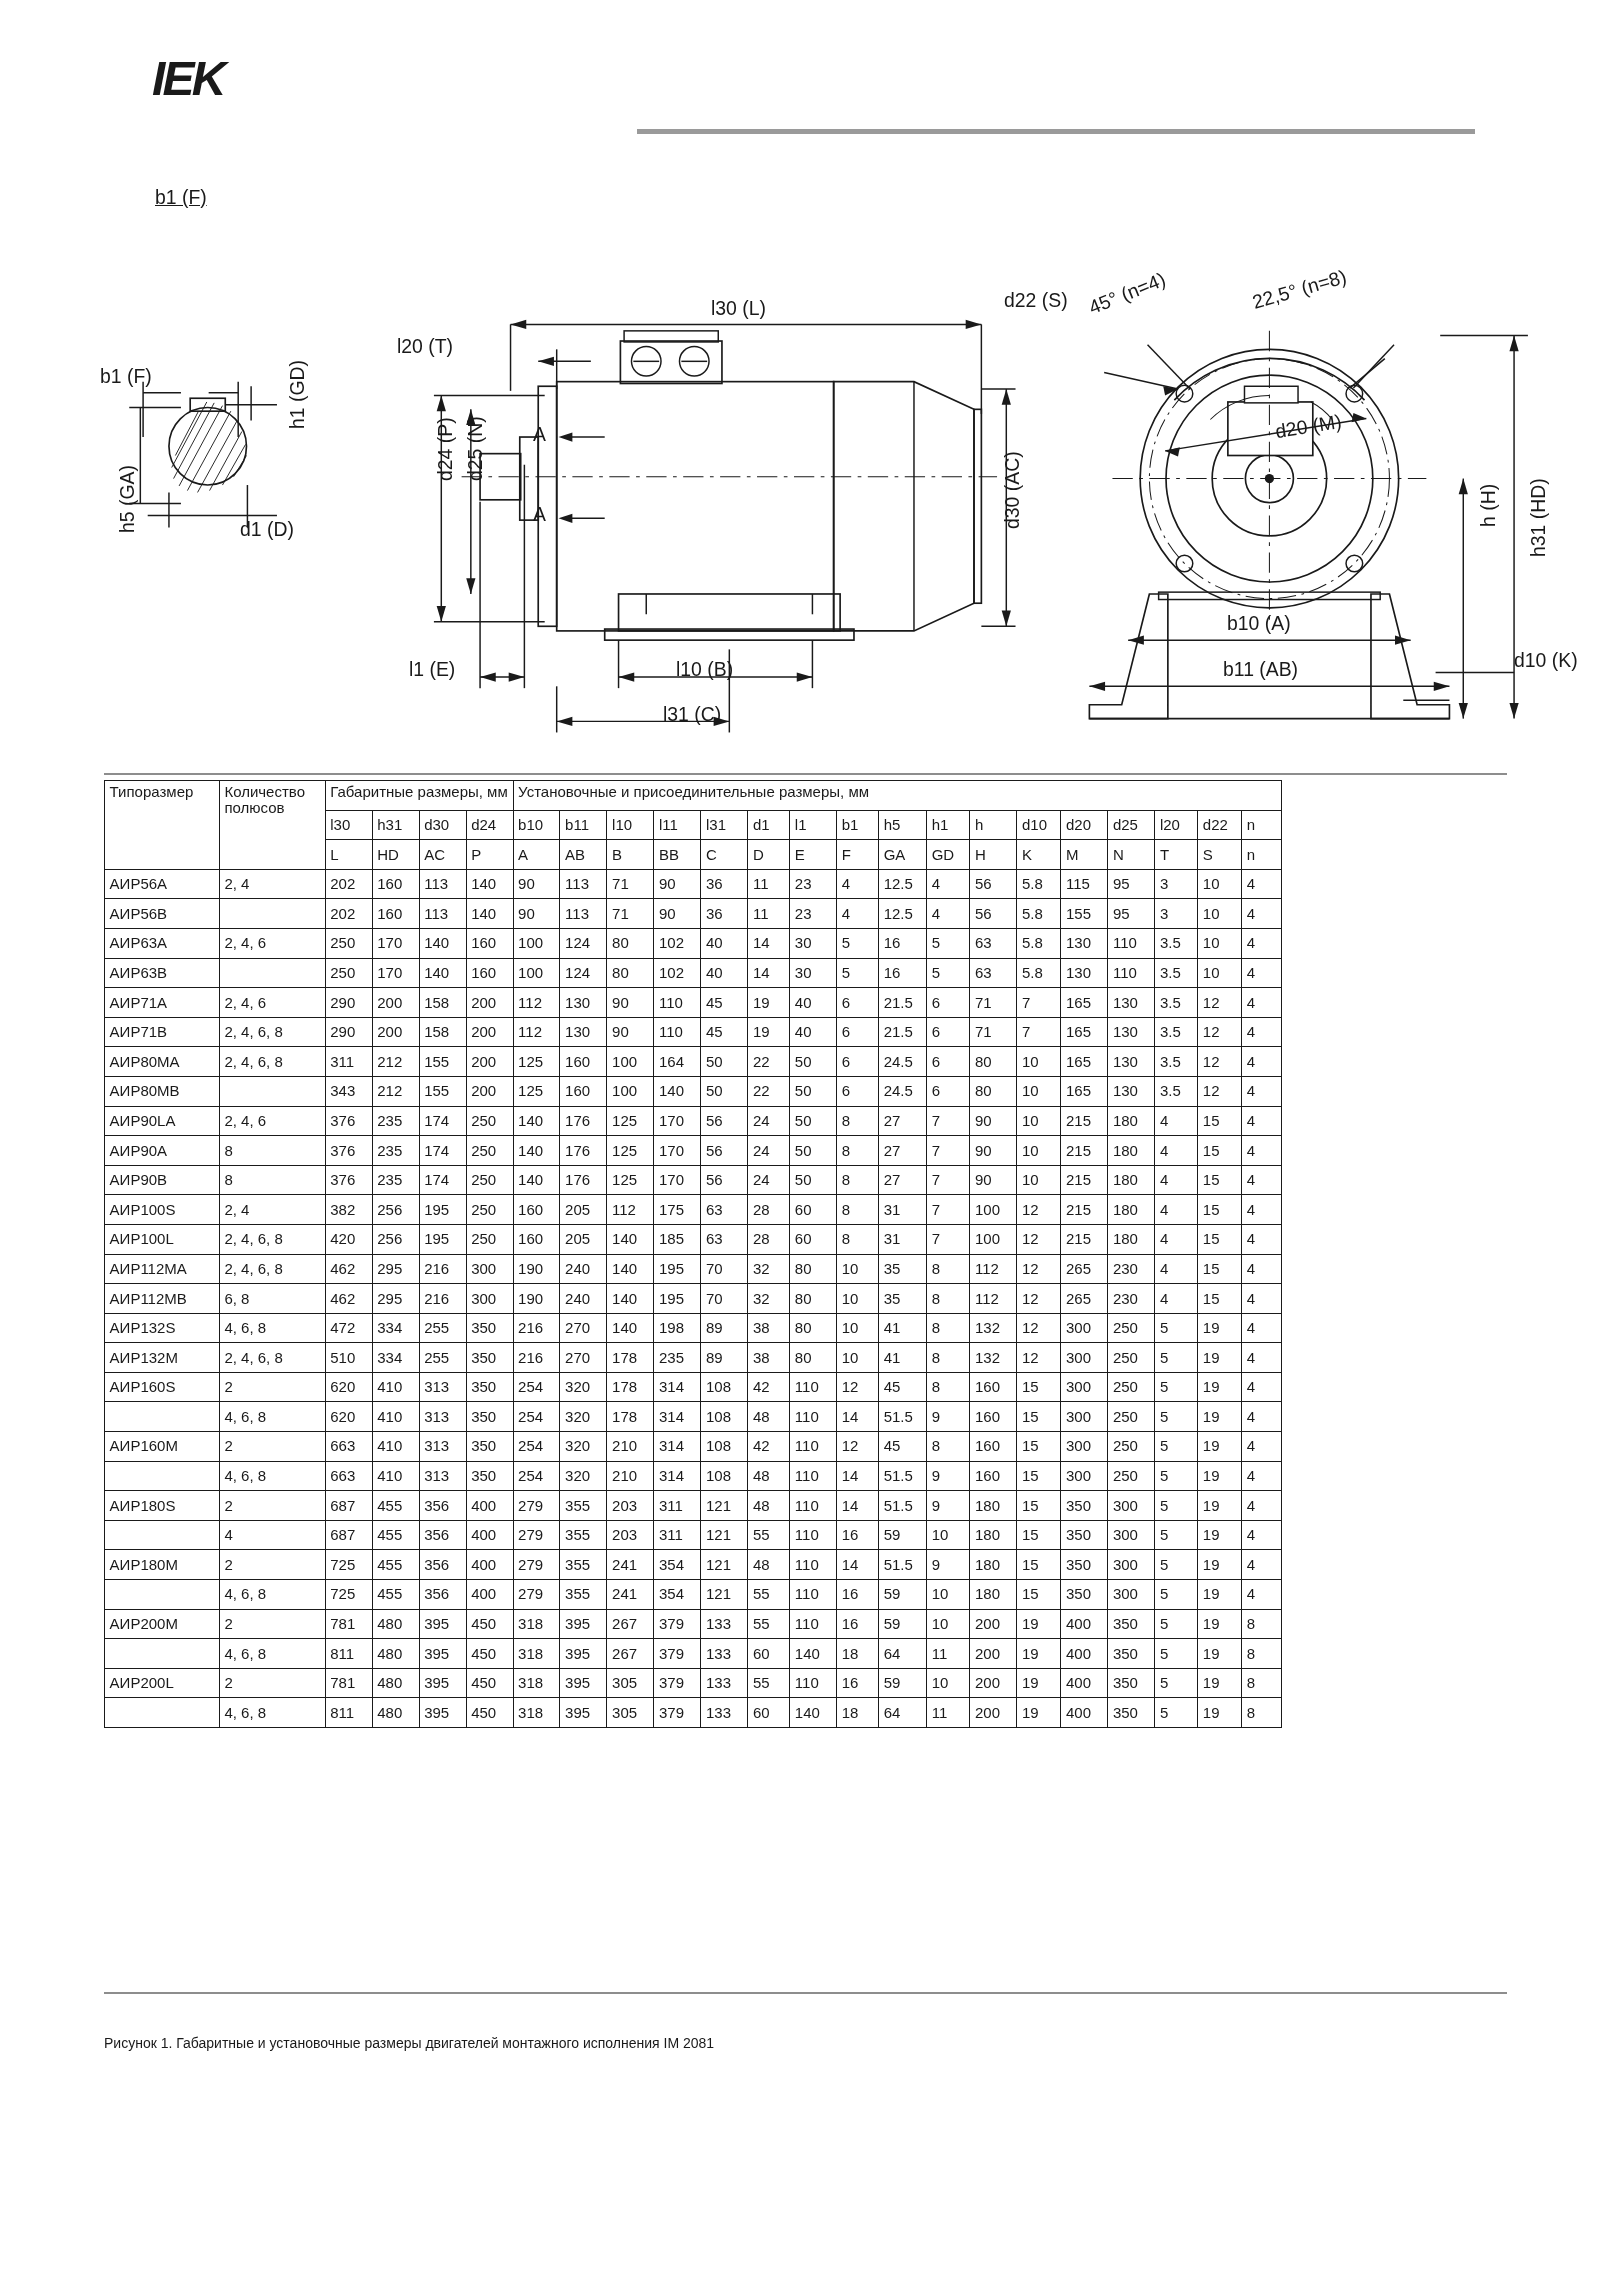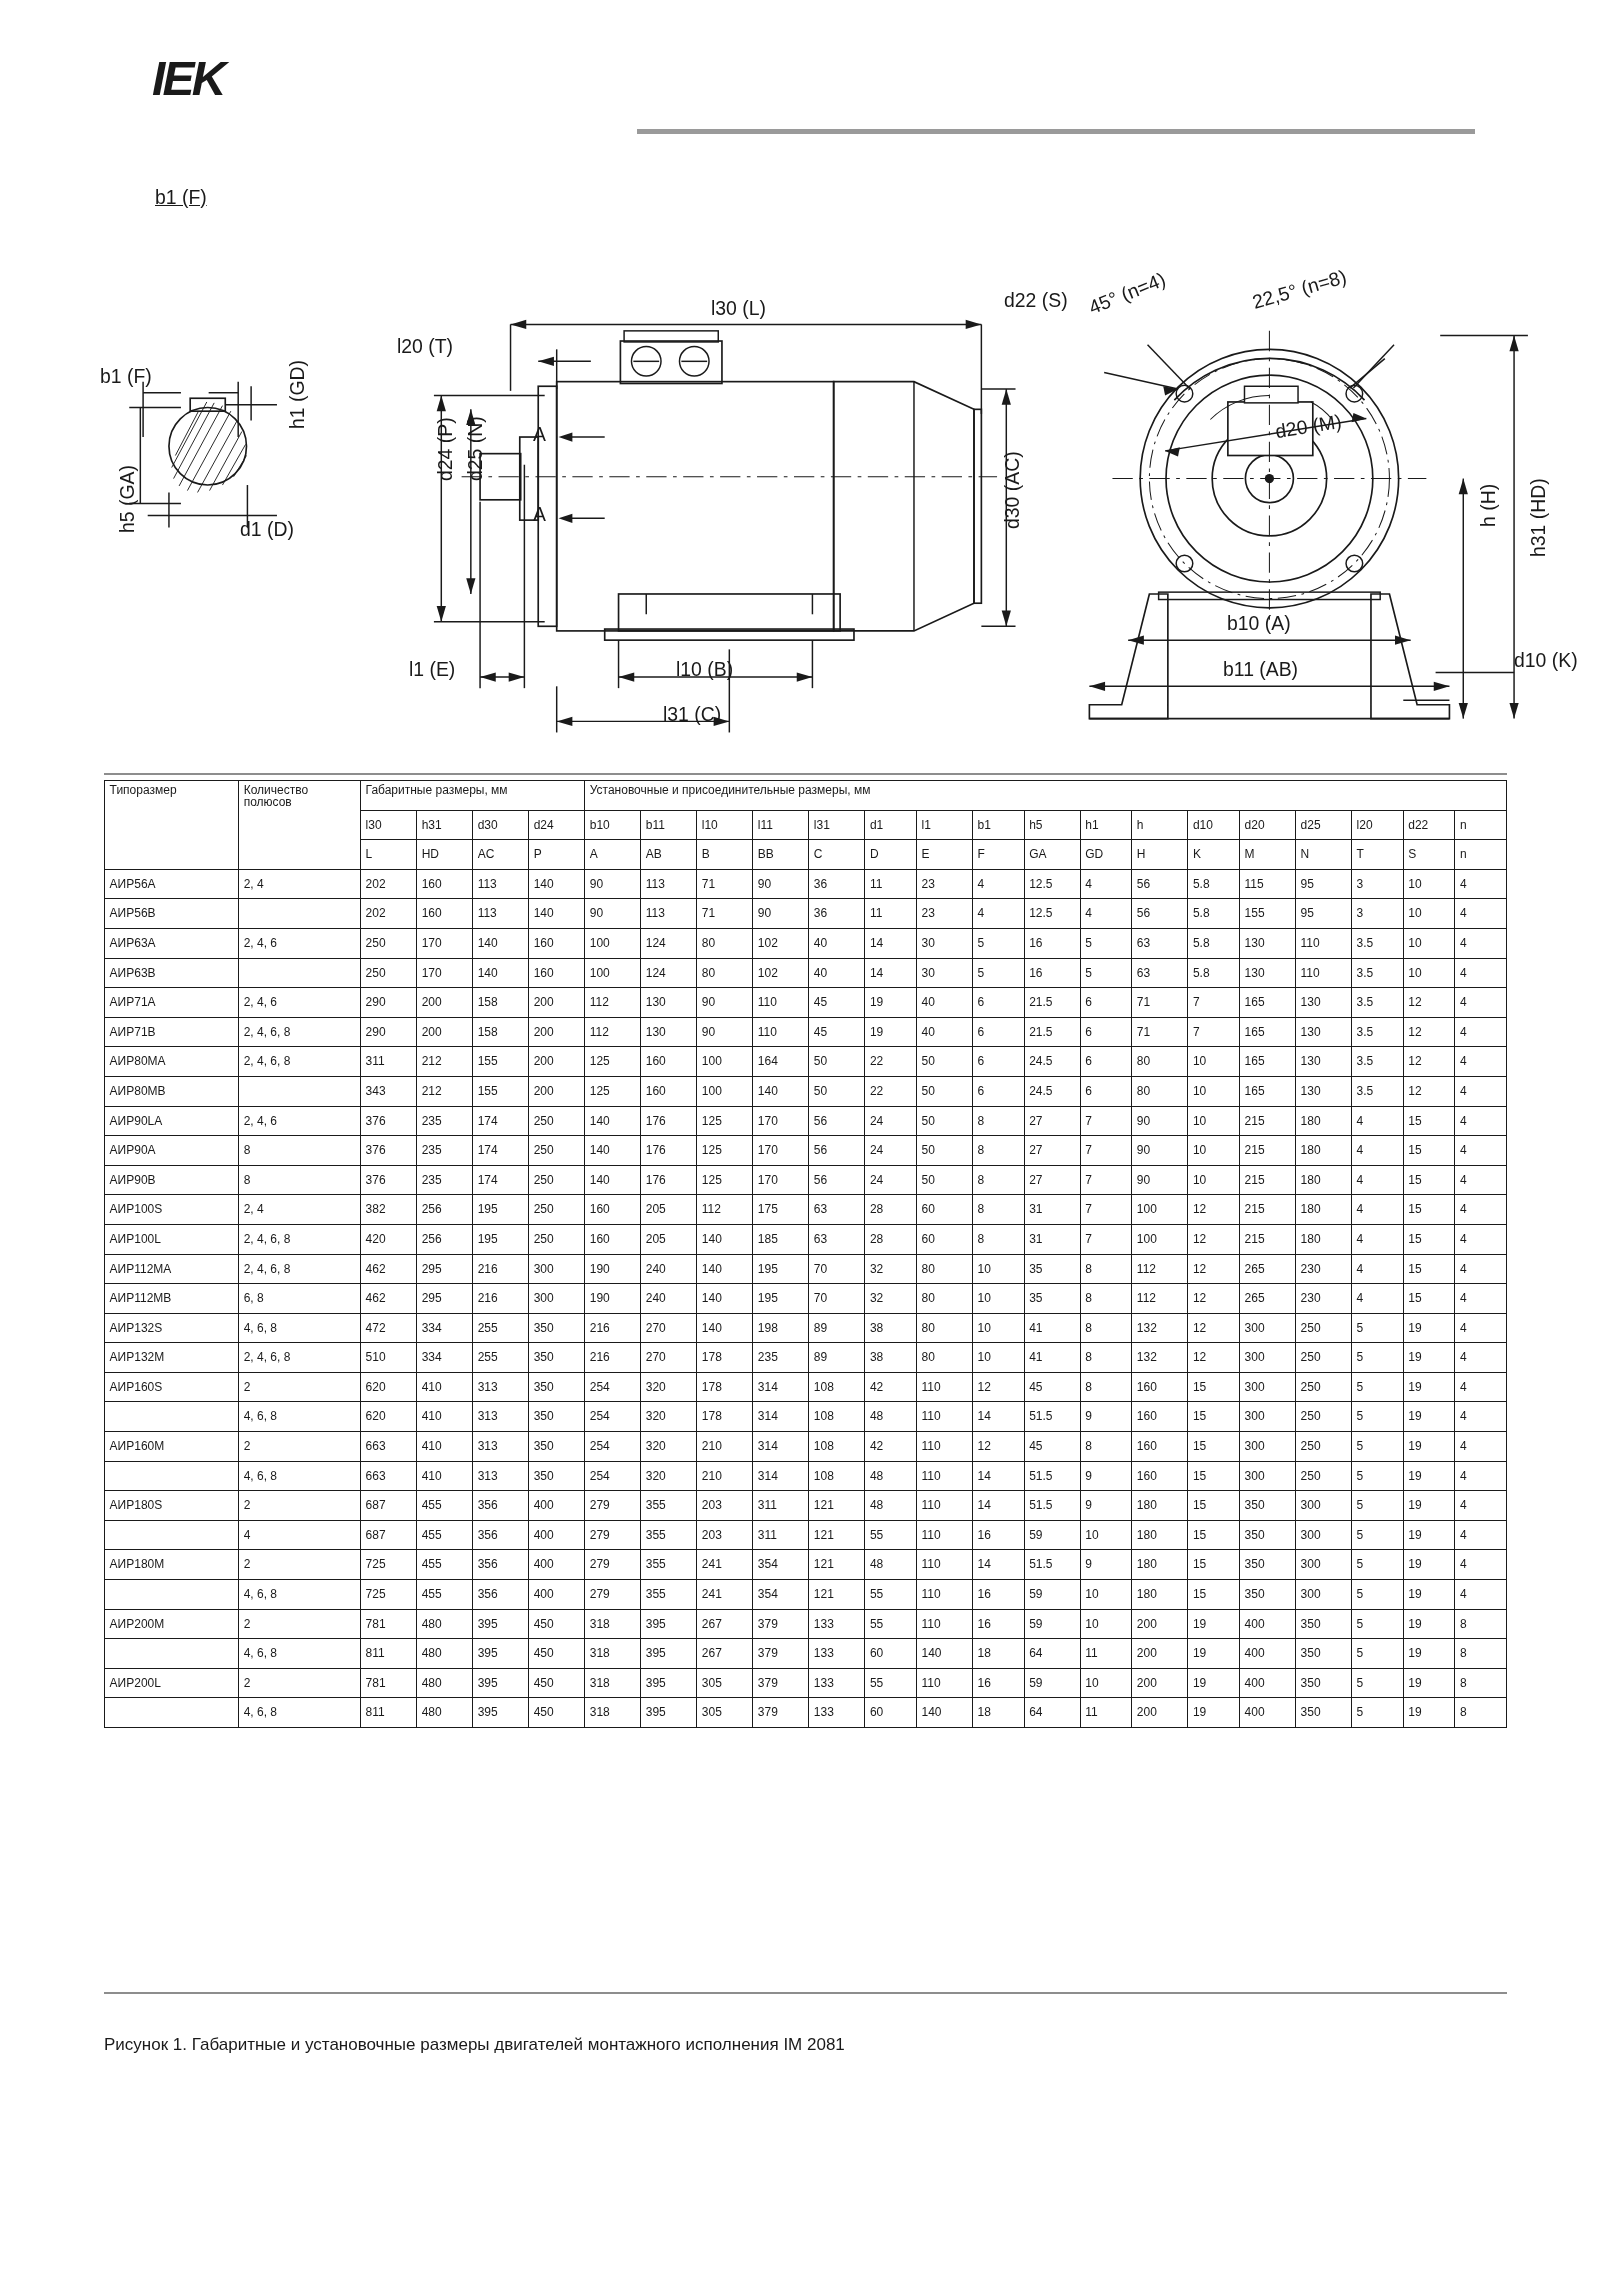--- a/index.html
+++ b/index.html
@@ -35,22 +35,22 @@
   .lbl { position:absolute; font-size:19.4px; white-space:nowrap; }
   .lbl.vert { transform:rotate(-90deg); transform-origin:0 0; }
   .lbl.u { text-decoration:underline; }
 
   svg.dw { position:absolute; left:0; top:0; width:1611px; height:591px; }
 
   
   .table-wrap { position:absolute; left:104px; top:780px; width:1403px; }
   table.specs {
     border-collapse:collapse;
-    font-size:12px;
-    width:1403px;
+    font-size:15px;
+    width:1178px;
   }
   table.specs td, table.specs th {
     border:1.3px solid #1a1a1a;
     padding:2.8px 4.6px;
     text-align:left;
     font-weight:normal;
     vertical-align:middle;
     height:23px;
     line-height:1.05;
   }
@@ -58,21 +58,21 @@
   table.specs .grouphdr { text-align:left; vertical-align:top; }
   table.specs td.nbr { border-top:none; }
   
   col.c-type { width:122px; }
   col.c-poles { width:111px; }
   col.c-num { width:51px; }
   col.c-num-s { width:47px; }
 
   .caption {
     position:absolute; left:104px; top:2035px;
-    font-size:17px;
+    font-size:14px;
   }
   .footer-rule {
     position:absolute; left:104px; top:1992px; width:1403px; height:1.8px;
     background:#8d8d8d;
   }
   .top-rule {
     position:absolute; left:104px; top:773px; width:1403px; height:1.8px;
     background:#8d8d8d;
   }
 </style>

